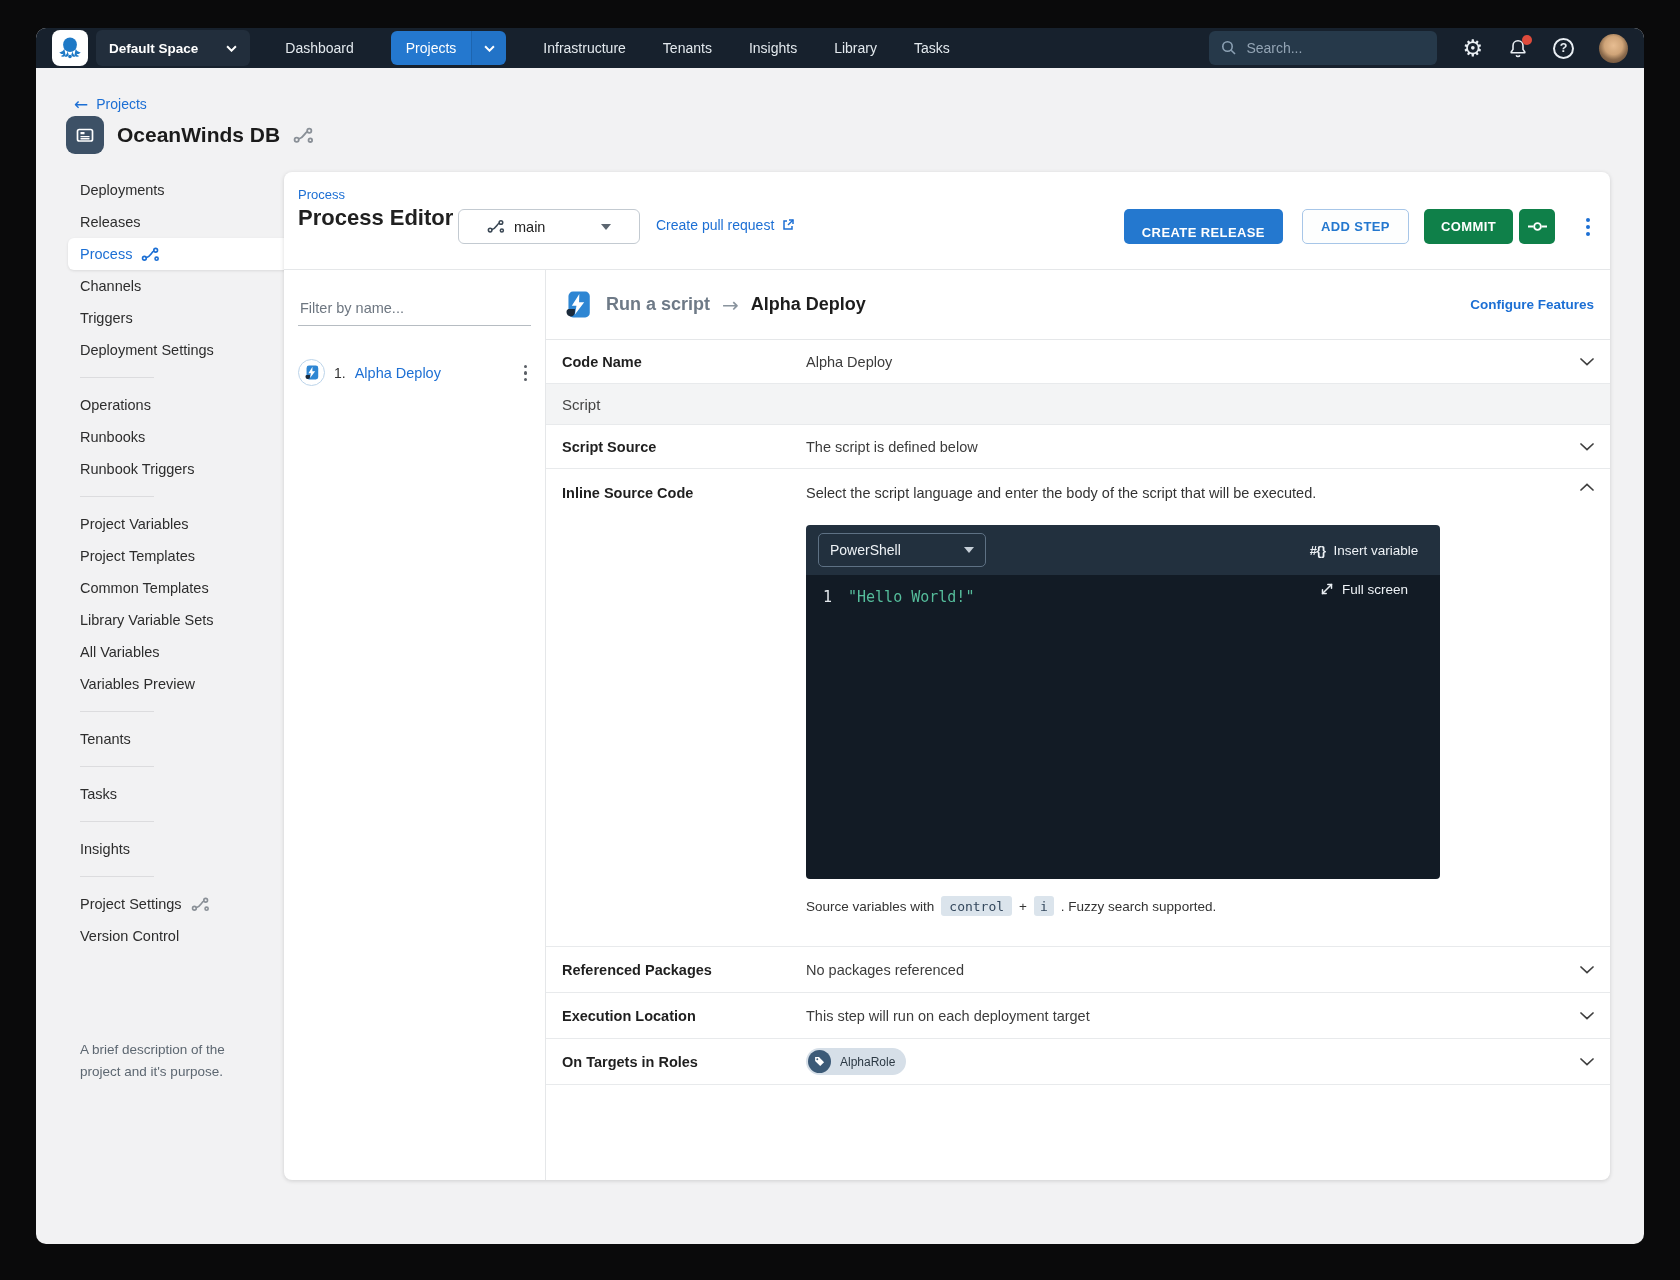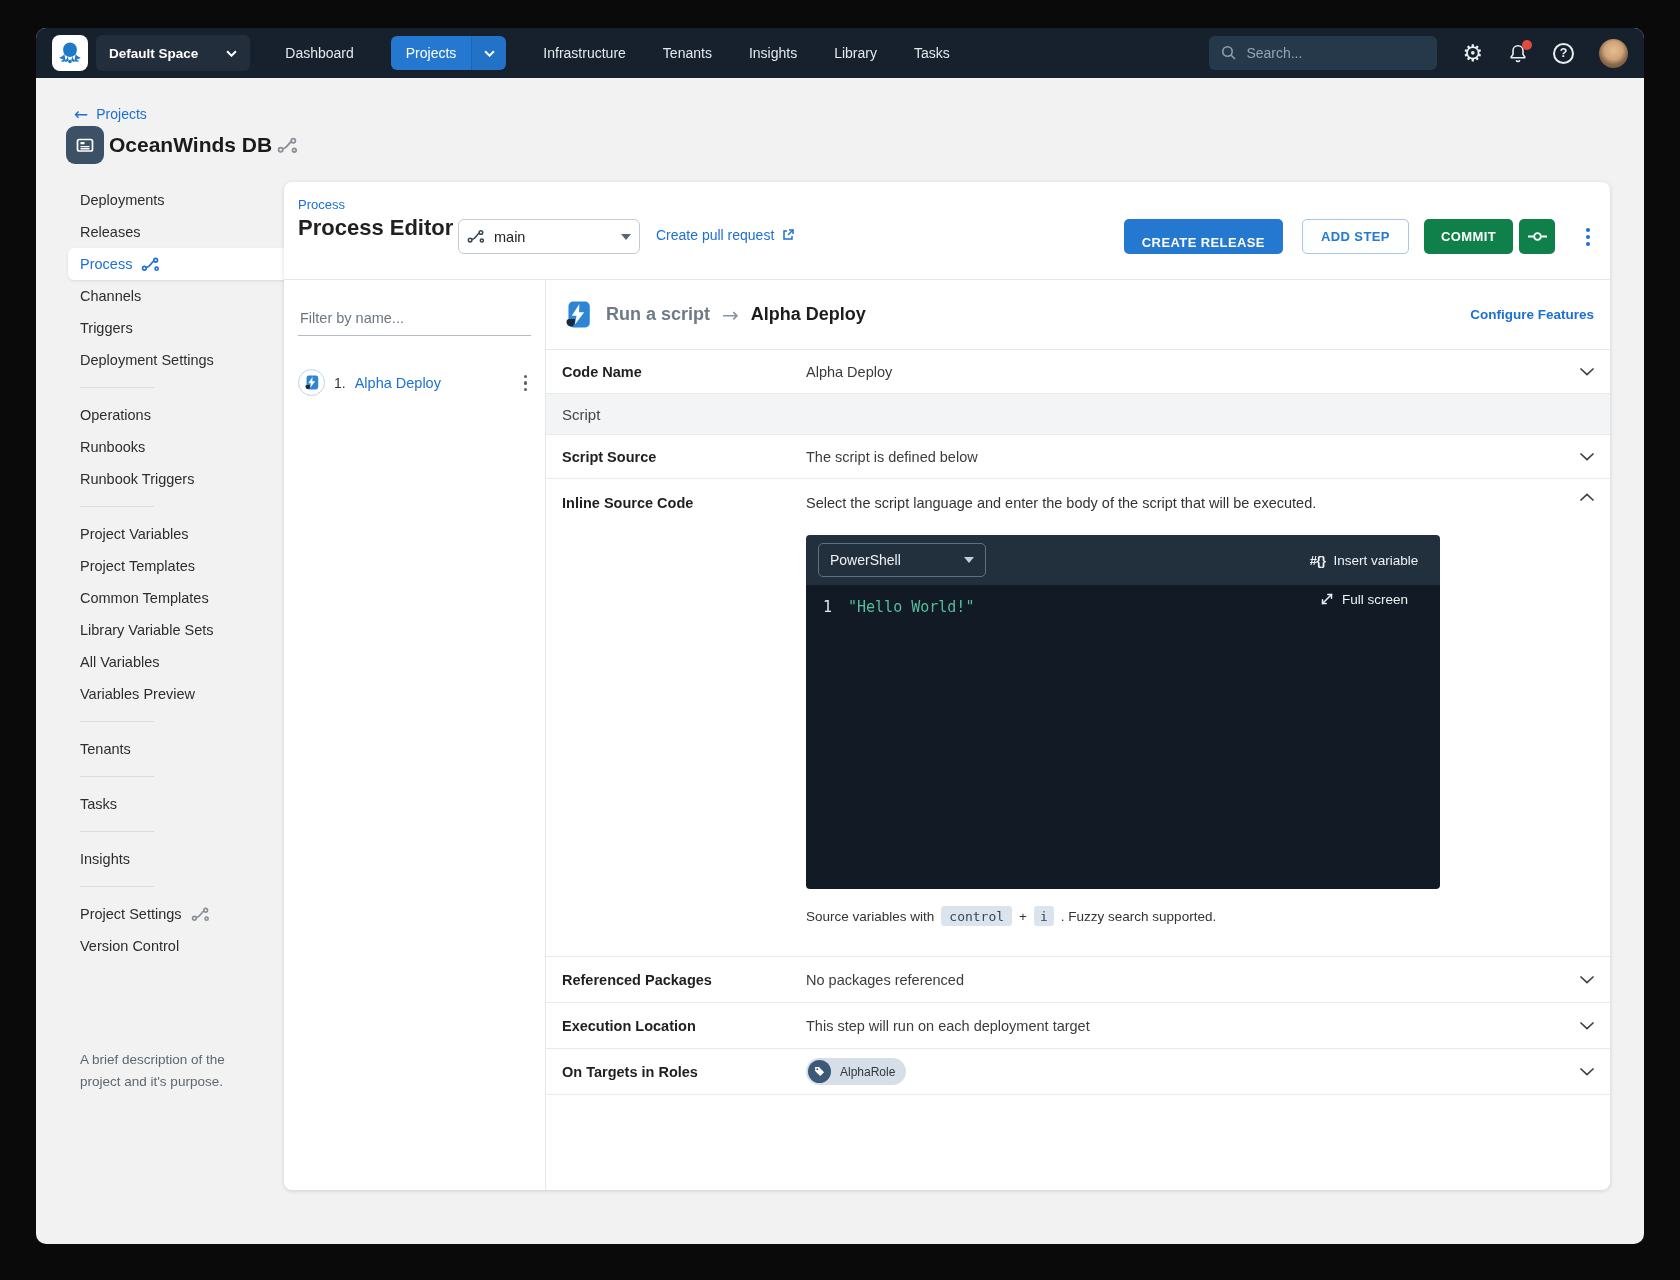--- a/index.html
+++ b/index.html
@@ -5,21 +5,21 @@
   * { margin:0; padding:0; box-sizing:border-box; }
   html,body { width:1680px; height:1280px; }
   body { background:#0a0a0b; position:relative; font-family:"Liberation Sans","DejaVu Sans",sans-serif; }
   a { text-decoration:none; cursor:pointer; }
   button { cursor:pointer; font-family:inherit; }
 
   .window { position:absolute; left:36px; top:28px; width:1608px; height:1216px;
             border-radius:10px; overflow:hidden; background:#f2f2f3; }
 
   
-  .topnav { height:50px; background:#17212d; display:flex; align-items:center; padding:0 16px; }
+  .topnav { height:40px; background:#17212d; display:flex; align-items:center; padding:0 16px; }
   .logo-box { width:36px; height:36px; background:#fff; border-radius:8px; display:flex;
               align-items:center; justify-content:center; flex:none; cursor:pointer; }
   .space-chip { margin-left:8px; height:36px; background:#222e3c; border-radius:6px; display:flex;
                 align-items:center; gap:28px; padding:0 13px; border:none; color:#fff;
                 font-size:13.5px; font-weight:700; }
   .nav-items { display:flex; align-items:center; gap:37px; margin-left:35px; font-size:14px; }
   .nav-items a { color:#e3e9ee; }
   .nav-active { display:flex; border-radius:6px; overflow:hidden; cursor:pointer; }
   .nav-active .seg-label { background:#2478cf; padding:9px 15px; color:#fff; }
   .nav-active .seg-chev { background:#2273c7; width:35px; display:flex; align-items:center;
@@ -36,21 +36,21 @@
   .help { width:21px; height:21px; border-radius:50%; border:2px solid #e9eef3; color:#e9eef3;
           font-size:12.5px; font-weight:700; display:flex; align-items:center; justify-content:center; cursor:pointer; }
   .avatar { width:29px; height:29px; border-radius:50%; cursor:pointer;
             background: radial-gradient(circle at 50% 40%, #e7bd92 0%, #cfa478 40%, #8a6a4c 62%, #5f4430 100%); }
 
   
   .page { position:relative; width:100%; height:1166px; }
   .breadcrumb { position:absolute; left:38px; top:26px; display:flex; align-items:center; gap:8px;
                 color:#1c6fd4; font-size:14px; }
   .back-arrow { font-family:"DejaVu Sans",sans-serif; font-size:17px; }
-  .proj-title-row { position:absolute; left:30px; top:48px; display:flex; align-items:center; gap:5px; }
+  .proj-title-row { position:absolute; left:30px; top:48px; display:flex; align-items:center; gap:13px; }
   .proj-icon { width:38px; height:38px; border-radius:9px; background:#3d5166; display:flex;
                align-items:center; justify-content:center; }
   .proj-title-row h1 { font-size:21px; font-weight:700; color:#1b1b1b; }
   .vc-title-icon { color:#8a9097; display:flex; }
 
   
   .sidebar { position:absolute; left:32px; top:106px; width:222px; }
   .sb-item { height:32px; display:flex; align-items:center; gap:9px; font-size:14.5px; color:#2d2d2d;
              padding:0 12px; border-radius:6px; cursor:pointer; }
   .sb-item.active { background:#fff; color:#1c6fd4; box-shadow:0 1px 3px rgba(0,0,0,.1); }
@@ -60,21 +60,21 @@
 
   
   .card { position:absolute; left:248px; top:104px; width:1326px; height:1008px; background:#fff;
           border-radius:8px; box-shadow:0 1px 4px rgba(0,0,0,.15); overflow:hidden;
           display:flex; flex-direction:column; }
   .card-header { height:98px; position:relative; border-bottom:1px solid #e5e7e9; flex:none; }
   .proc-link { position:absolute; left:14px; top:15px; font-size:13px; color:#1c6fd4; }
   .card-title { position:absolute; left:14px; top:33px; font-size:22px; font-weight:700; color:#202020; }
   .branch-select { position:absolute; left:174px; top:37px; width:182px; height:35px;
                    border:1px solid #c3cad1; border-radius:6px; background:#fff; display:flex;
-                   align-items:center; gap:9px; padding:0 8px; color:#3a4754; }
+                   align-items:center; gap:9px; padding:0 28px; color:#3a4754; }
   .branch-select .bs-label { font-size:14.5px; color:#222; }
   .tri { width:0; height:0; border-left:5px solid transparent; border-right:5px solid transparent;
          border-top:6px solid #5c6670; margin-left:auto; }
   .create-pr { position:absolute; left:372px; top:45px; display:flex; gap:7px; align-items:center;
                font-size:14px; color:#1c6fd4; }
   .actions { position:absolute; right:16px; top:37px; display:flex; align-items:center; }
   .btn { height:35px; border-radius:5px; font-size:13px; font-weight:700; letter-spacing:.4px; border:none; }
   .btn-primary { background:#2478cf; color:#fff; padding:16px 18px; margin-right:19px; }
   .btn-outline { background:#fdfefe; color:#2478cf; border:1px solid #a7c6e8; padding:0 18px; margin-right:15px; }
   .btn-green { background:#0f8049; color:#fff; padding:0 17px; margin-right:6px; }

